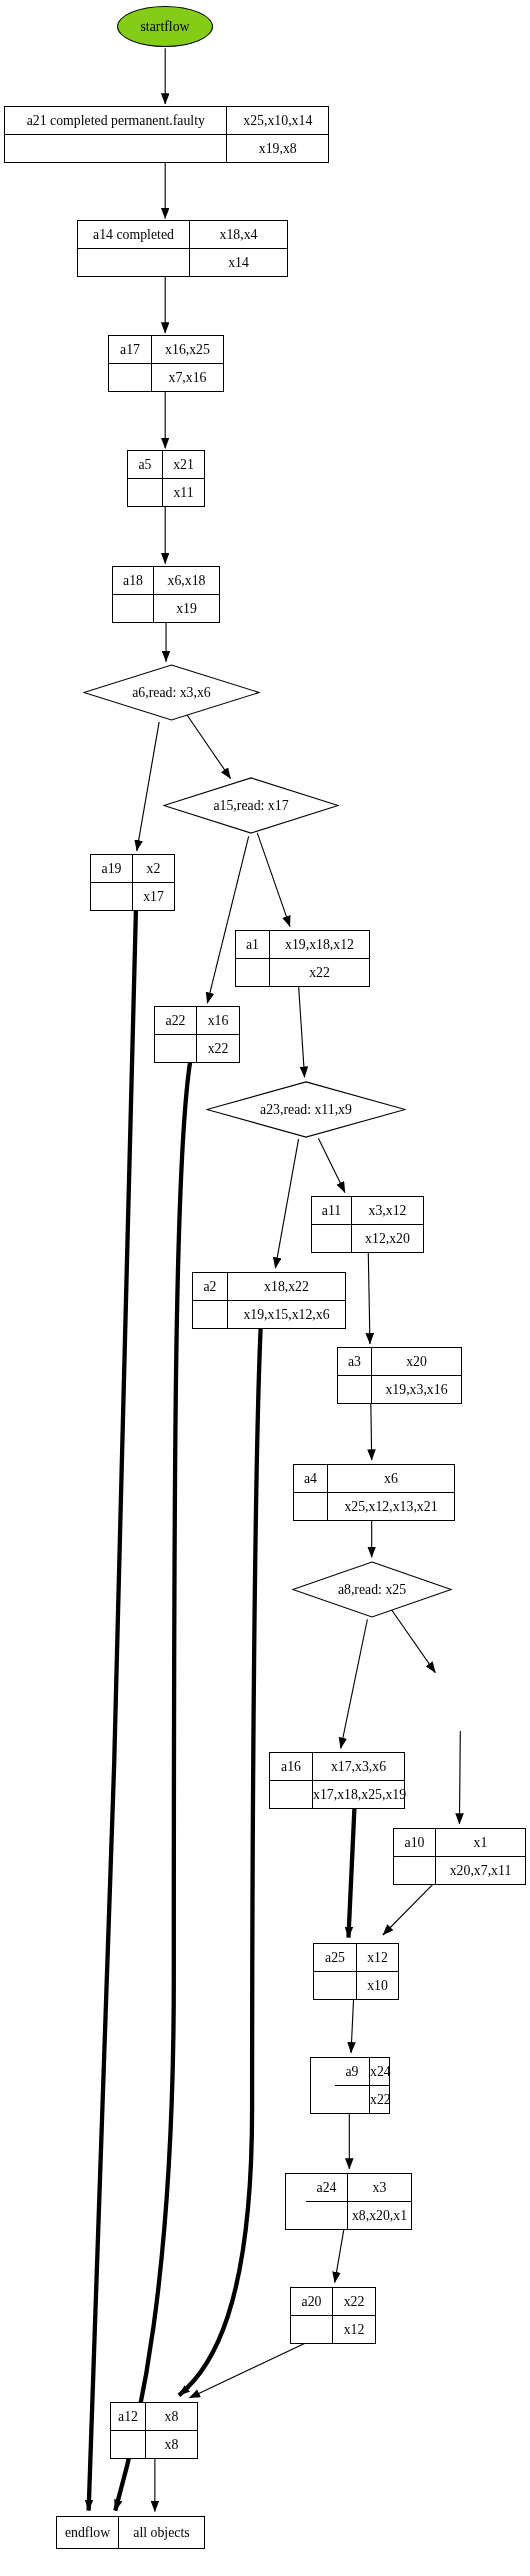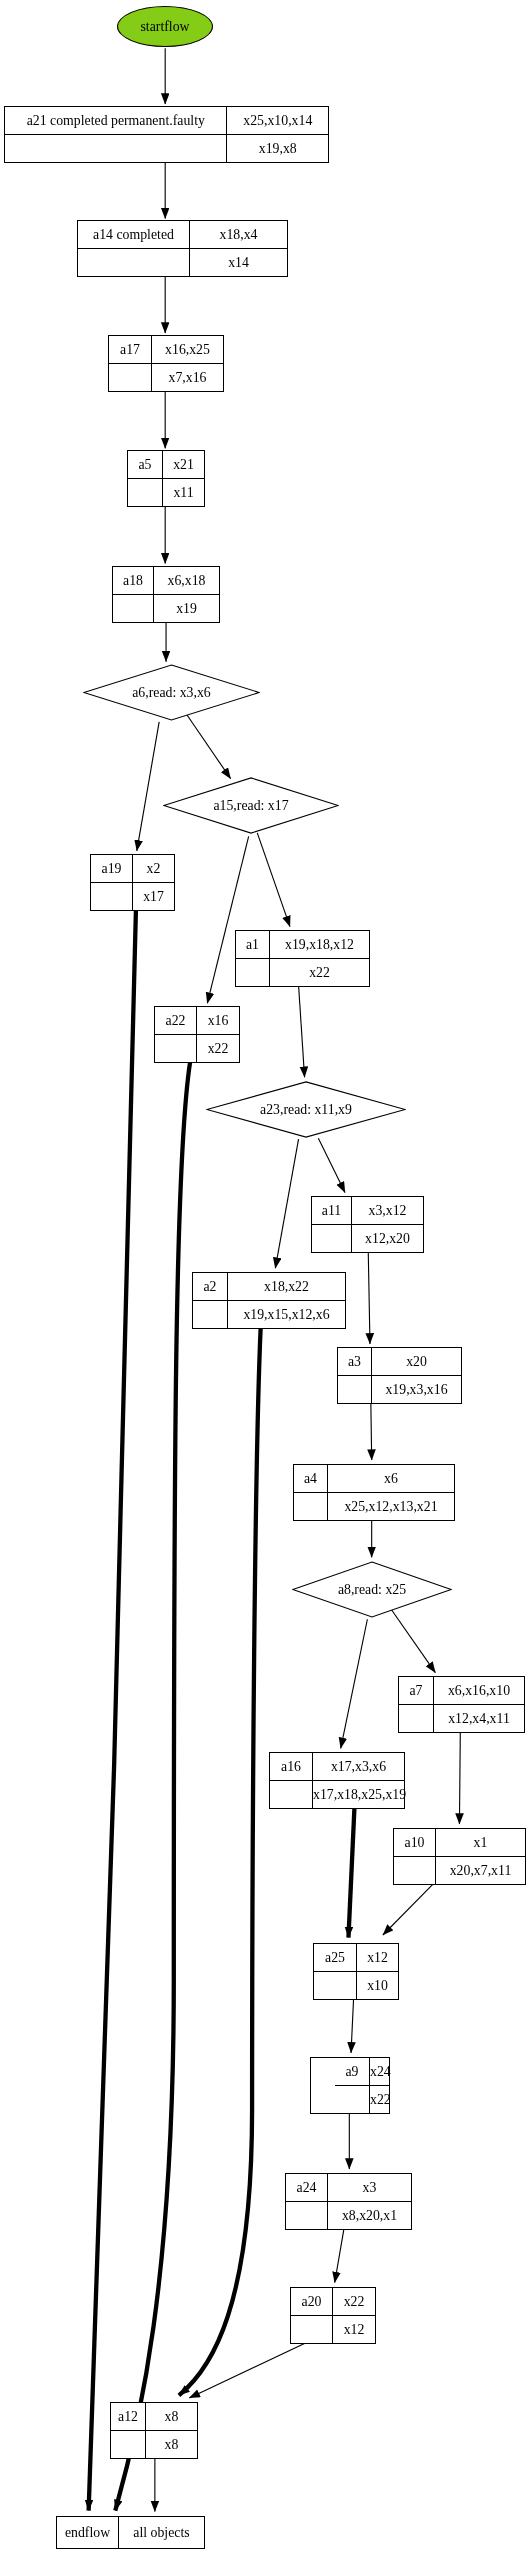--- a/index.html
+++ b/index.html
@@ -223,30 +223,20 @@
     </div>
   </div>
 
   <div class="diamond" style="left:292px;top:1561px;width:160px;height:57px;">
     <svg width="160" height="57" viewBox="0 0 186 66">
       <polygon points="93,1 185,33 93,65 1,33"></polygon>
     </svg>
     <span class="dlabel">a8,read: x25</span>
   </div>
 
-  <div class="record" style="left:398px;top:1676px;width:127px;">
-    <div class="rrow top">
-      <div class="cell cname" style="width:35px;">a7</div>
-      <div class="cell cval">x6,x16,x10</div>
-    </div>
-    <div class="rrow">
-      <div class="cell cname" style="width:35px;"></div>
-      <div class="cell cval">x12,x4,x11</div>
-    </div>
-  </div>
 
   <div class="record" style="left:269px;top:1752px;width:136px;">
     <div class="rrow top">
       <div class="cell cname" style="width:43px;">a16</div>
       <div class="cell cval">x17,x3,x6</div>
     </div>
     <div class="rrow">
       <div class="cell cname" style="width:43px;"></div>
       <div class="cell cval">x17,x18,x25,x19</div>
     </div>
@@ -278,21 +268,21 @@
     <div class="rrow top">
       <div class="cell cname" style="width:35px;">a9</div>
       <div class="cell cval">x24</div>
     </div>
     <div class="rrow">
       <div class="cell cname" style="width:35px;"></div>
       <div class="cell cval">x22</div>
     </div>
   </div>
 
-  <div class="record" style="left:285px;top:2173px;width:127px;">
+  <div class="record" style="left:285px;top:2173px;width:127px;padding-left:20px;">
     <div class="rrow top">
       <div class="cell cname" style="width:42px;">a24</div>
       <div class="cell cval">x3</div>
     </div>
     <div class="rrow">
       <div class="cell cname" style="width:42px;"></div>
       <div class="cell cval">x8,x20,x1</div>
     </div>
   </div>
 

